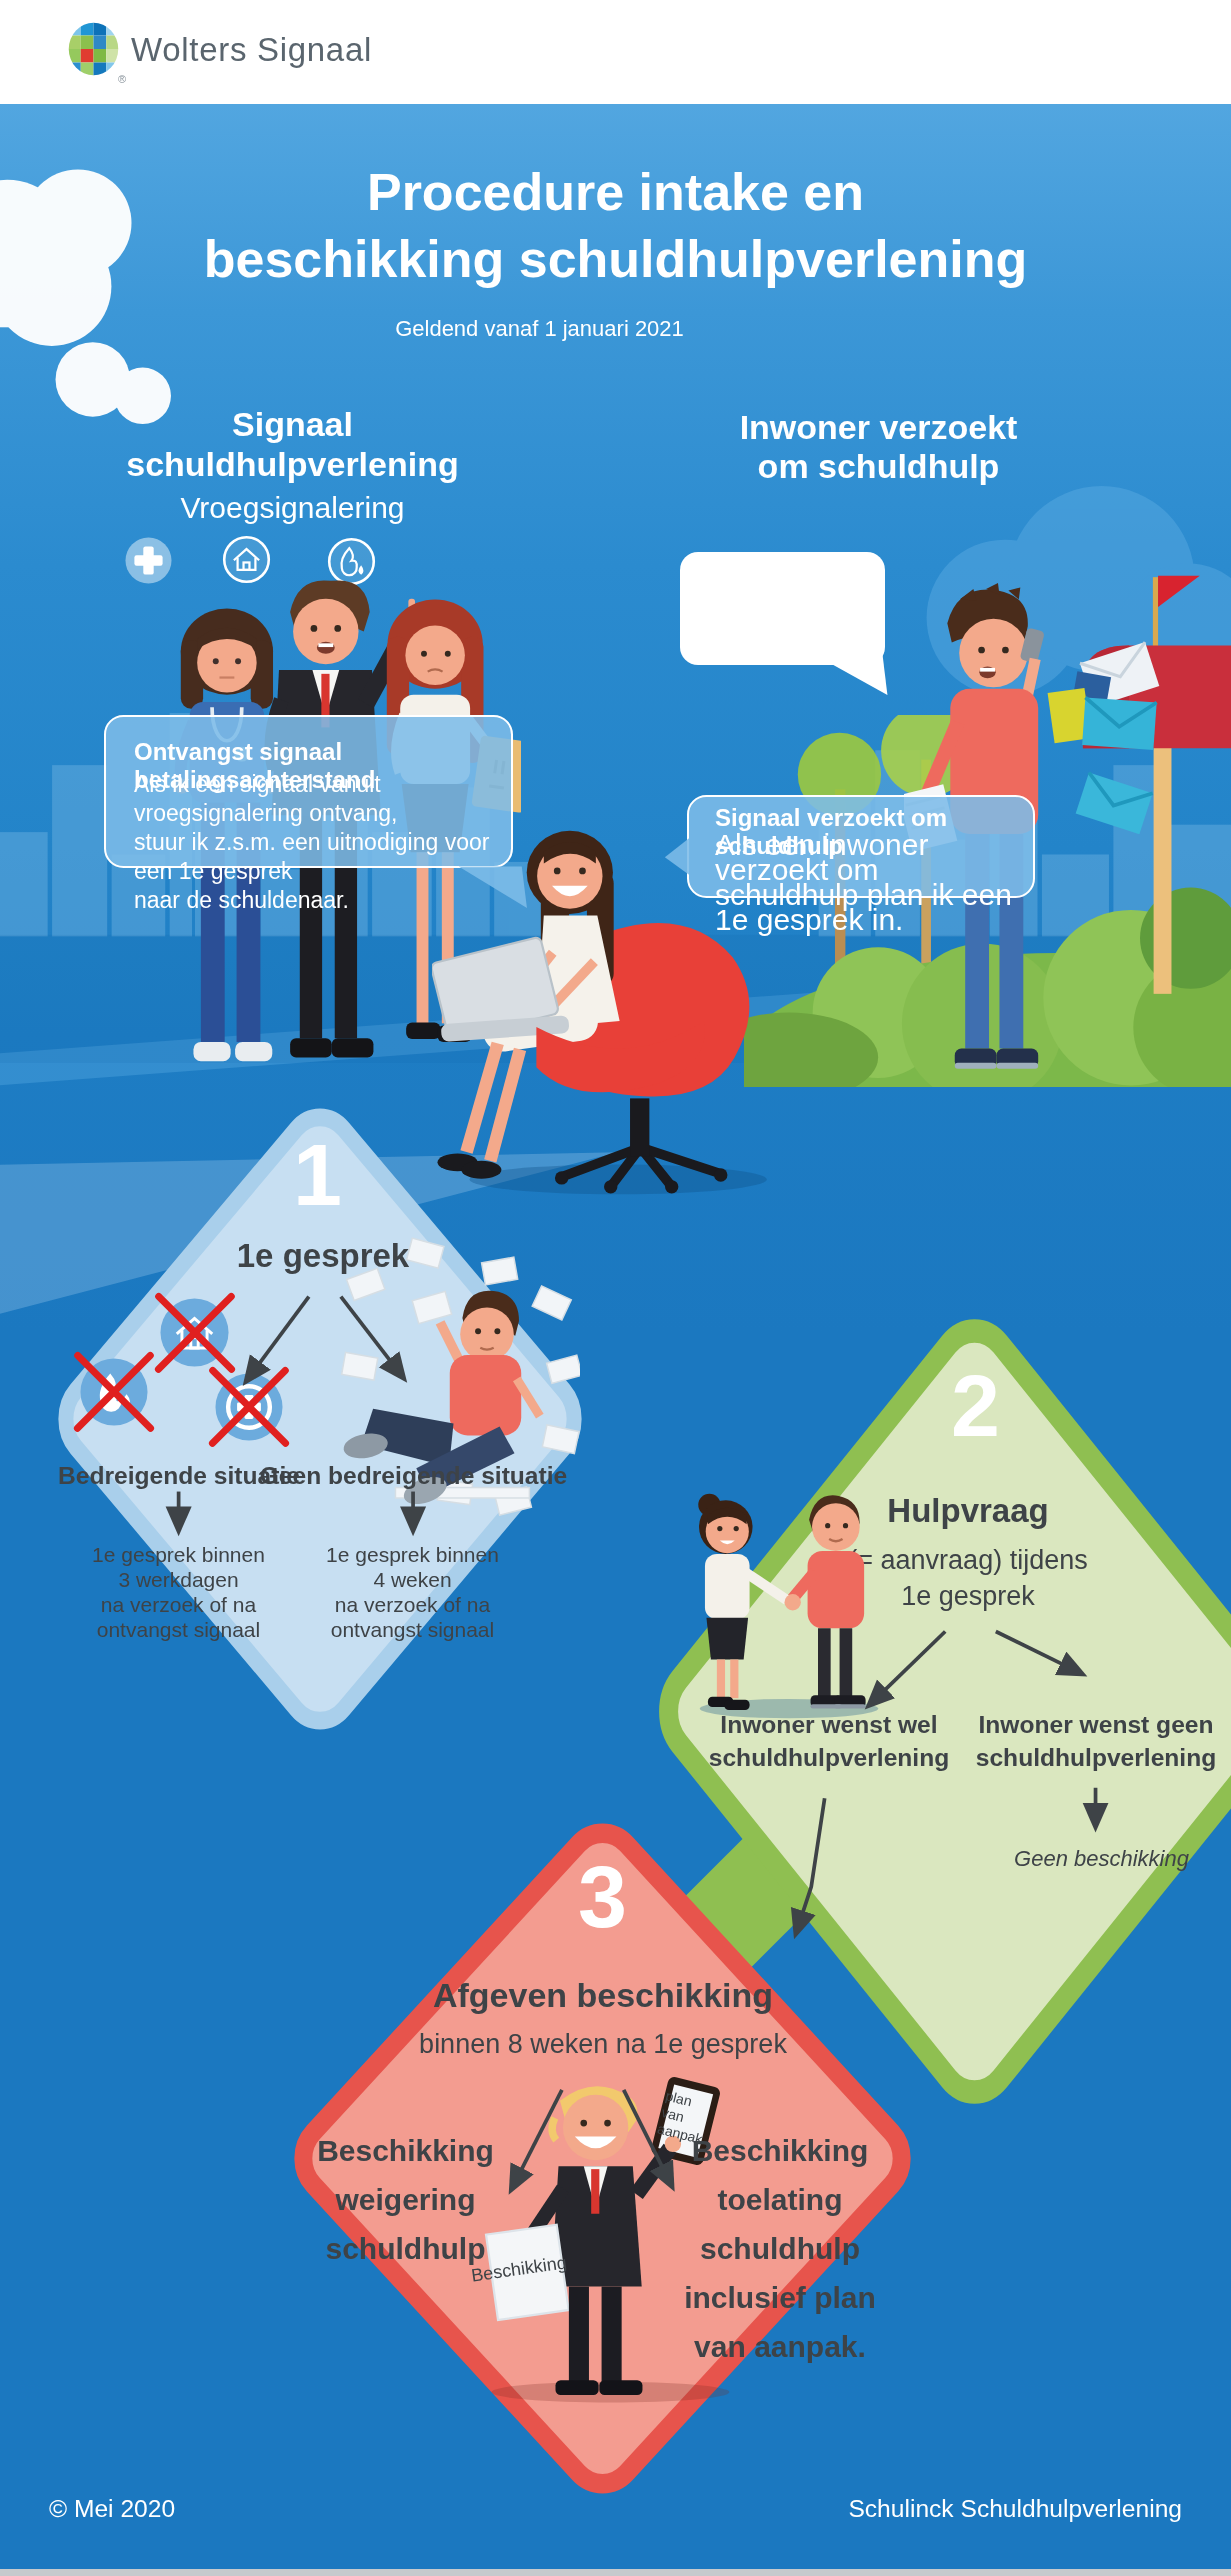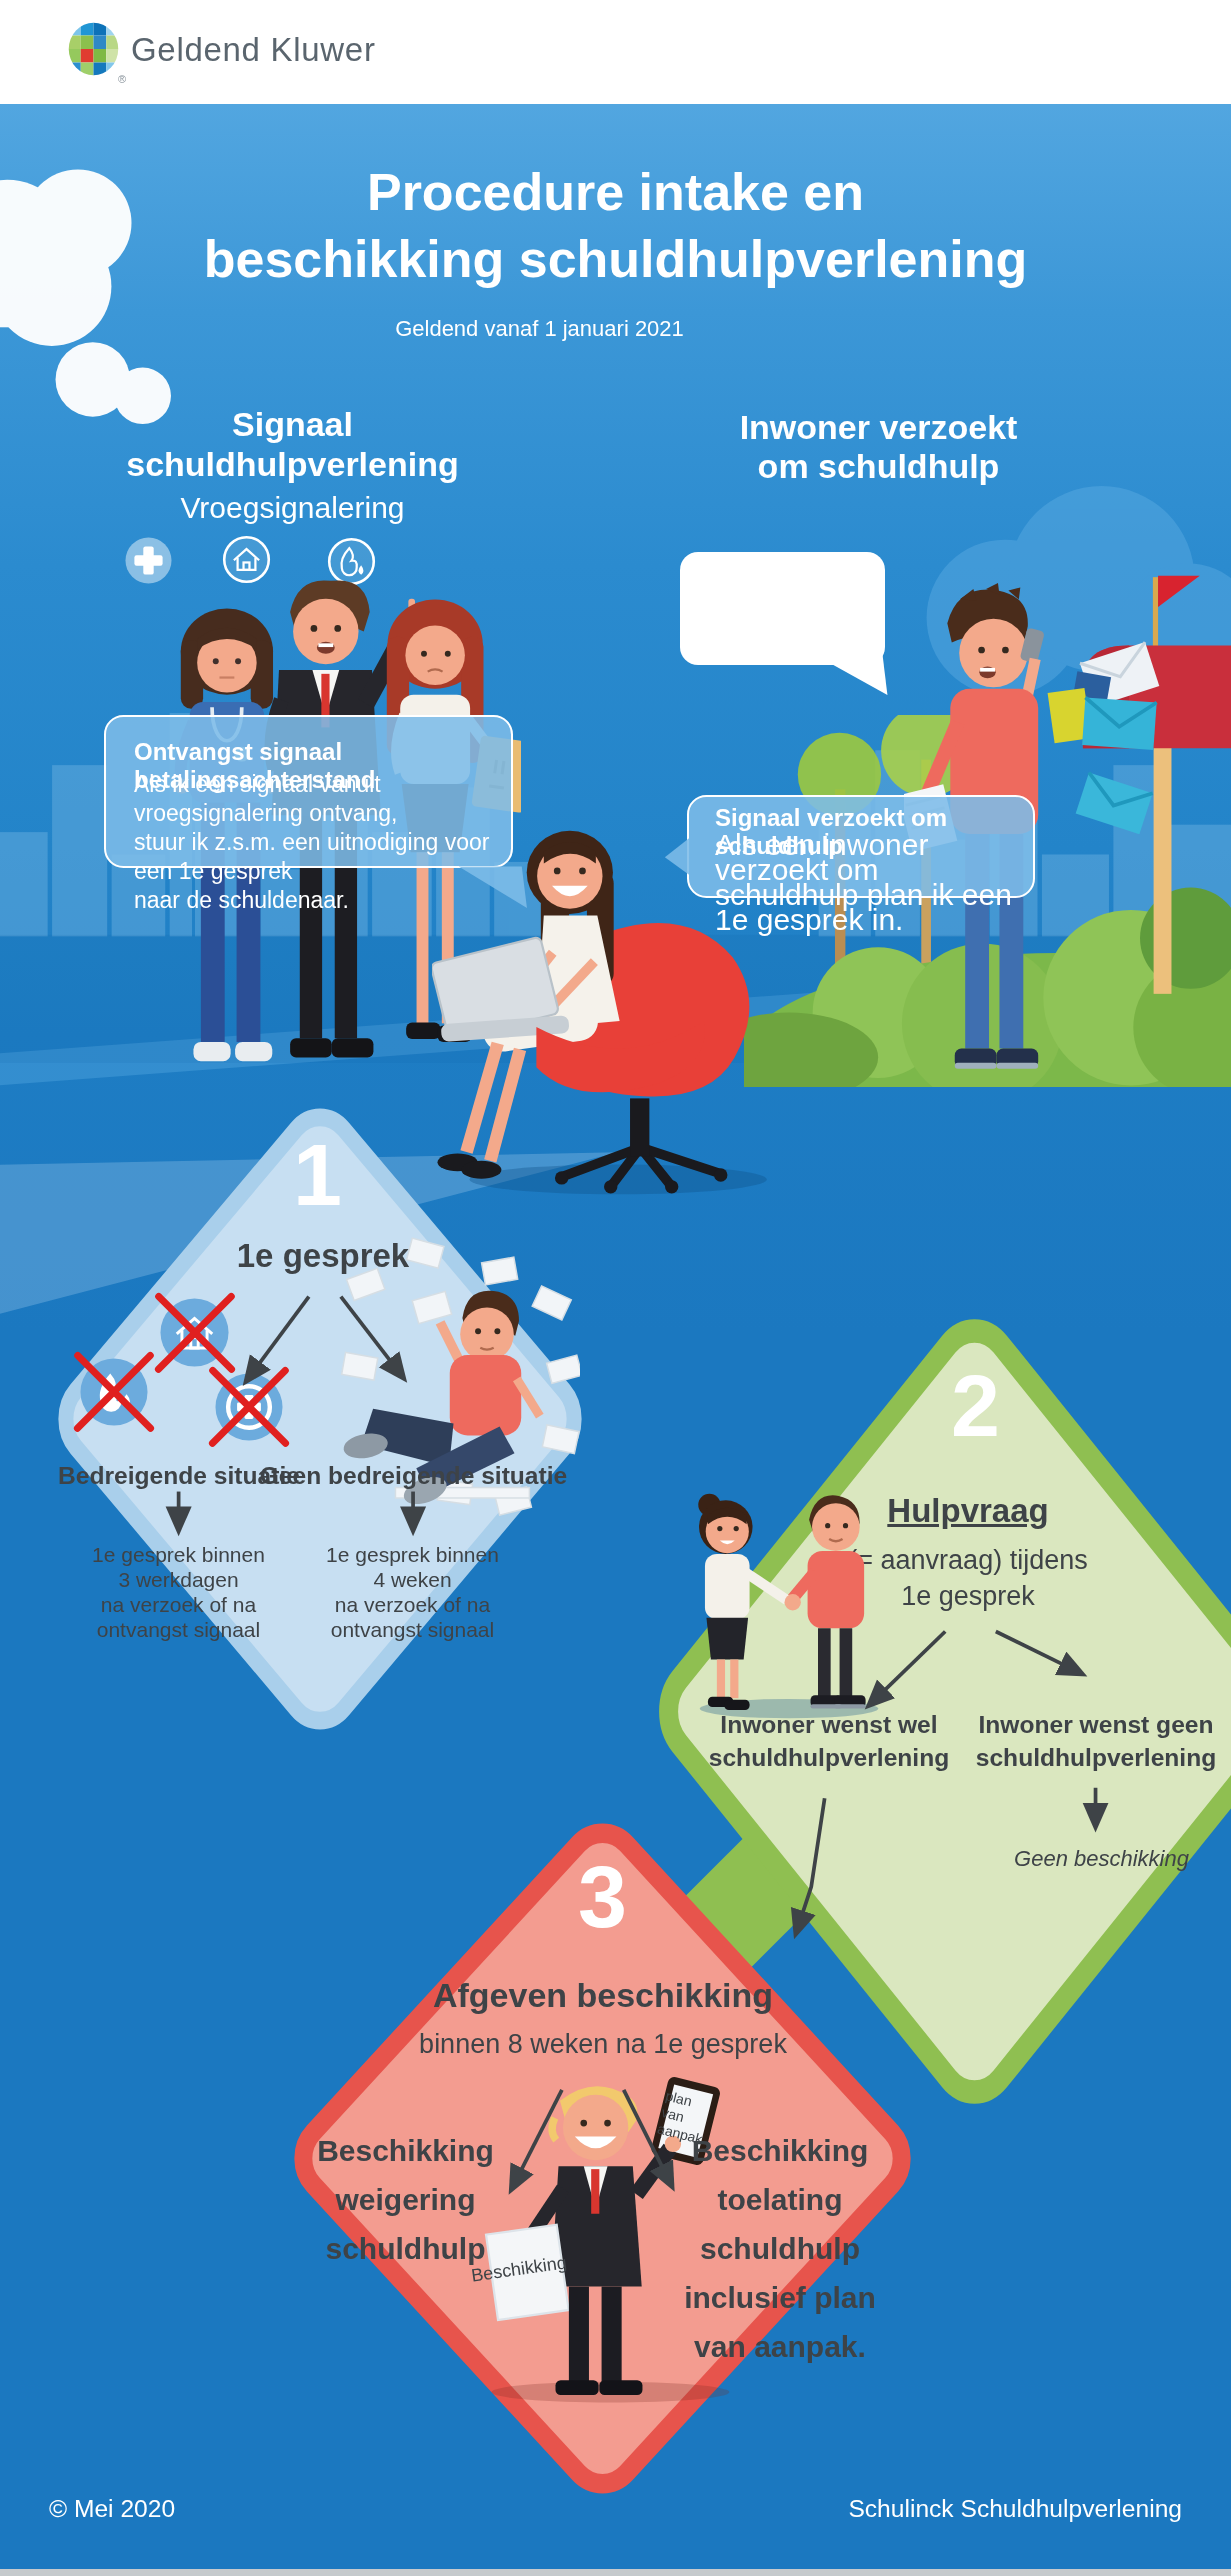--- a/index.html
+++ b/index.html
@@ -119,21 +119,21 @@
           <rect x="17" y="36" width="17" height="18" fill="#e03c31"></rect>
           <rect x="34" y="36" width="17" height="18" fill="#7fb944"></rect>
           <rect x="51" y="36" width="17" height="18" fill="#cfe3a8"></rect>
         <rect x="0" y="54" width="17" height="18" fill="#2b8fd0"></rect>
           <rect x="17" y="54" width="17" height="18" fill="#9fcf6a"></rect>
           <rect x="34" y="54" width="17" height="18" fill="#1579bd"></rect>
           <rect x="51" y="54" width="17" height="18" fill="#83c7ec"></rect>
       </g>
     </svg>
     <span class="reg">®</span>
-    <span class="brand-text">Geldend Kluwer</span>
+    <span class="brand-text">Wolters Signaal</span>
   </div>
 
   <div class="title-line" style="top:162px;">Procedure intake en</div>
   <div class="title-line" style="top:229px;">beschikking schuldhulpverlening</div>
   <div class="subtitle" style="top:316px;">Geldend vanaf 1 januari 2021</div>
 
   <div class="sec-head" style="left:69px;top:405px;width:447px;">Signaal</div>
   <div class="sec-head" style="left:69px;top:445px;width:447px;">schuldhulpverlening</div>
   <div class="sec-sub" style="left:69px;top:491px;width:447px;">Vroegsignalering</div>
   <div class="sec-head" style="left:655px;top:408px;width:447px;">Inwoner verzoekt</div>
@@ -417,21 +417,21 @@
 na verzoek of na
 ontvangst signaal</div>
   <div class="d-detail pre" style="left:301px;top:1542px;width:223px;">1e gesprek binnen
 4 weken
 na verzoek of na
 ontvangst signaal</div>
 
   <div class="diamond" style="left:703px;top:1850px;width:97px;height:97px;background:#8fbf51;transform:rotate(45deg);"></div>
   <div class="diamond" style="left:738px;top:1475px;width:473px;height:473px;background:#dae7bf;border:19.4px solid #8fbf51;border-radius:46px;transform:scaleY(1.244) rotate(45deg);"></div>
   <div class="num" style="left:901px;top:1355px;width:149px;">2</div>
-  <div class="d-title" style="left:819px;top:1492px;width:298px;text-decoration:underline;">Hulpvraag</div>
+  <div class="d-title" style="left:819px;top:1492px;width:298px;">Hulpvraag</div>
   <div class="d-sub pre" style="left:782px;top:1542px;width:372px;">(= aanvraag) tijdens
 1e gesprek</div>
 
   <svg class="abs" style="left:681px;top:1481px;" width="216" height="238" viewBox="0 0 290 320">
     <ellipse cx="145" cy="306" rx="120" ry="13" fill="#0d4f86" opacity="0.3"></ellipse>
     <circle cx="38" cy="32" r="15" fill="#3a2215"></circle>
     <circle cx="60" cy="62" r="36" fill="#3a2215"></circle>
     <circle cx="62" cy="68" r="29" fill="#f3a98b"></circle>
     <path d="M36,58 q26,-20 52,0 l0,-12 q-26,-20 -52,0 z" fill="#3a2215"></path>
     <circle cx="52" cy="64" r="3.5" fill="#35291f"></circle>

